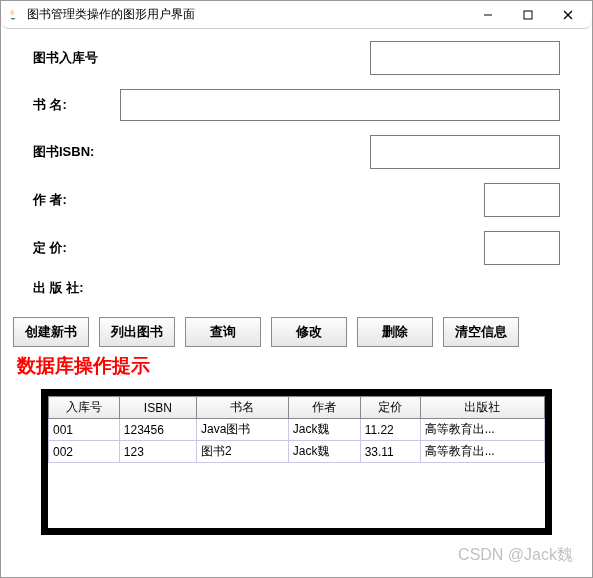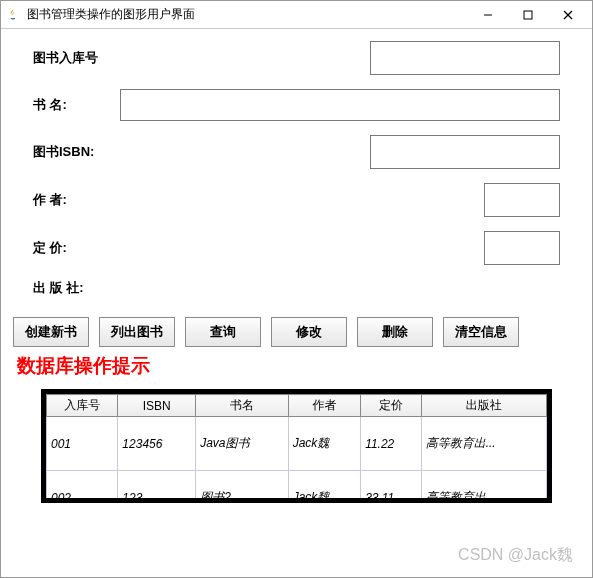--- a/index.html
+++ b/index.html
@@ -12,20 +12,21 @@
       overflow: hidden;
       border: 1px solid #999;
     }
     .titlebar {
       height: 28px;
       display: flex;
       align-items: center;
       border-bottom: 1px solid #ccc;
       background: #fff;
       padding: 0 4px;
+      border-radius: 8px;
     }
     .titlebar .java-icon {
       width: 16px; height: 16px;
       margin-right: 6px;
       display: flex; align-items: center; justify-content: center;
     }
     .titlebar .title {
       flex: 1;
       font-size: 12px;
       color: #000;
@@ -105,47 +106,46 @@
       font-weight: bold;
     }
     .status-text {
       color: #f00;
       font-weight: bold;
       font-size: 19px;
       padding: 2px 4px 10px 4px;
     }
     .table-wrap {
       margin: 0 28px;
-      border: 5px solid #000000;
-      height: 114px;
+      border: 7px solid #000000;
+      height: 146px;
       background: #fff;
       overflow: hidden;
     }
     table {
       width: 100%;
       border-collapse: collapse;
       font-size: 12px;
     }
     thead th {
       border: 1px solid #888;
       background: linear-gradient(#fbfbfb, #ebebeb);
       padding: 2px 4px;
       font-weight: normal;
       height: 20px;
       text-align: center;
     }
     tbody td {
       border: 1px solid #c8c8e0;
-      padding: 18px 4px;
+      padding: 2px 4px;
       height: 18px;
       text-align: left;
       color: #000;
       white-space: nowrap;
       overflow: hidden;
-      font-style: italic;
     }
     .watermark {
       position: absolute;
       right: 20px;
       bottom: 12px;
       color: rgba(150,150,150,0.6);
       font-size: 16px;
       pointer-events: none;
     }
   </style>

